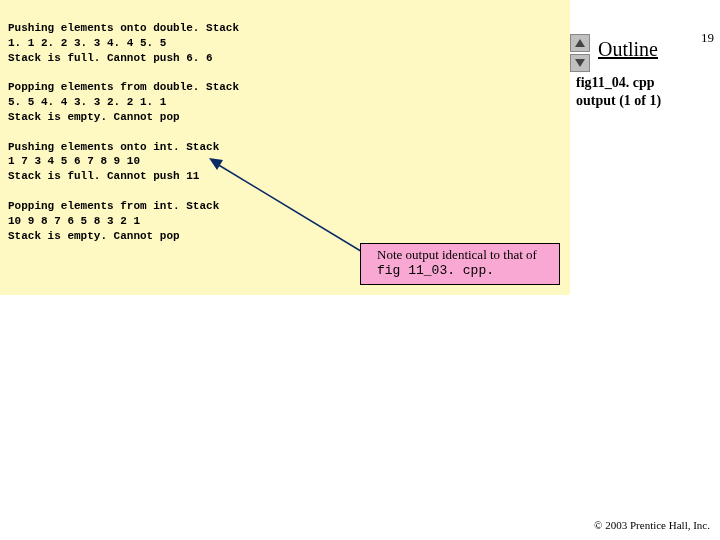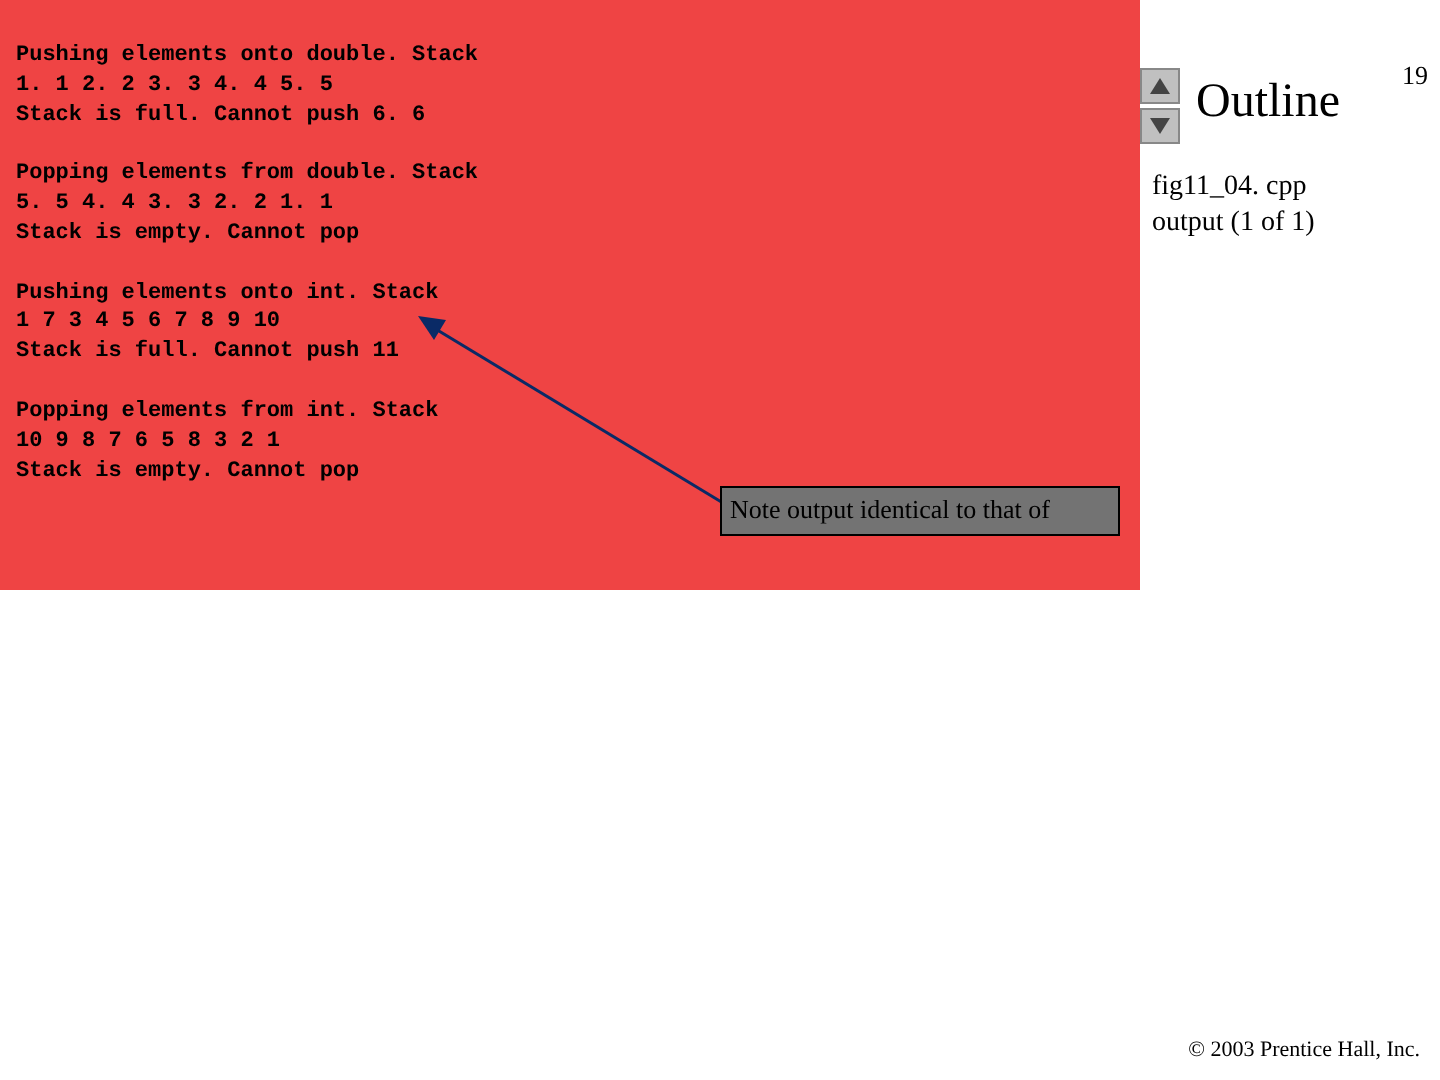--- a/index.html
+++ b/index.html
@@ -10,21 +10,21 @@
     font-family: "Times New Roman", serif;
     position: relative;
     overflow: hidden;
   }
   .code-area {
     position: absolute;
     left: 0;
     top: 0;
     width: 570px;
     height: 295px;
-    background: #ef4444;
+    background: #fef9c3;
     padding: 6px 8px;
     font-family: "Courier New", monospace;
     font-size: 11px;
     font-weight: bold;
     line-height: 1.35;
     white-space: pre;
   }
   .sidebar {
     position: absolute;
     right: 0;
@@ -48,44 +48,45 @@
     align-items: center;
     justify-content: center;
     margin-bottom: 2px;
     cursor: pointer;
   }
   .nav-btn svg { width: 10px; height: 8px; }
   .outline-title {
     position: absolute;
     left: 28px;
     top: 10px;
-    font-size: 24px;
+    font-size: 20px;
+    text-decoration: underline;
   }
   .page-num {
     position: absolute;
     top: 2px;
     right: 6px;
     font-size: 13px;
   }
   .file-info {
     position: absolute;
     left: 6px;
-    top: 57px;
+    top: 46px;
     font-size: 14px;
-    font-weight: normal;
+    font-weight: bold;
     line-height: 1.3;
   }
   .callout-box {
     position: absolute;
     left: 360px;
     top: 243px;
     width: 200px;
-    background: #737373;
+    background: #f9a8d4;
     border: 1px solid #000;
-    padding: 3px 6px 4px 4px;
+    padding: 3px 6px 4px 16px;
     font-size: 13px;
     line-height: 1.25;
   }
   .callout-code {
     font-family: "Courier New", monospace;
     font-size: 13px;
   }
   .arrow {
     position: absolute;
     left: 209px;
@@ -124,20 +125,21 @@
 Stack is empty. Cannot pop</span>
 </div>
 
 <svg class="arrow">
   <line x1="155" y1="95" x2="8" y2="6" stroke="#0a2a66" stroke-width="1.5"></line>
   <polygon points="0,0 14,2 8,12" fill="#0a2a66"></polygon>
 </svg>
 
 <div class="callout-box">
   <div>Note output identical to that of</div>
+  <div class="callout-code">fig 11_03. cpp.</div>
 </div>
 
 <div class="sidebar">
   <div class="page-num">19</div>
   <div class="nav-btns">
     <div class="nav-btn">
       <svg viewBox="0 0 10 8">
           <polygon points="5,0 10,8 0,8" fill="#444"></polygon>
         </svg>
     </div>

